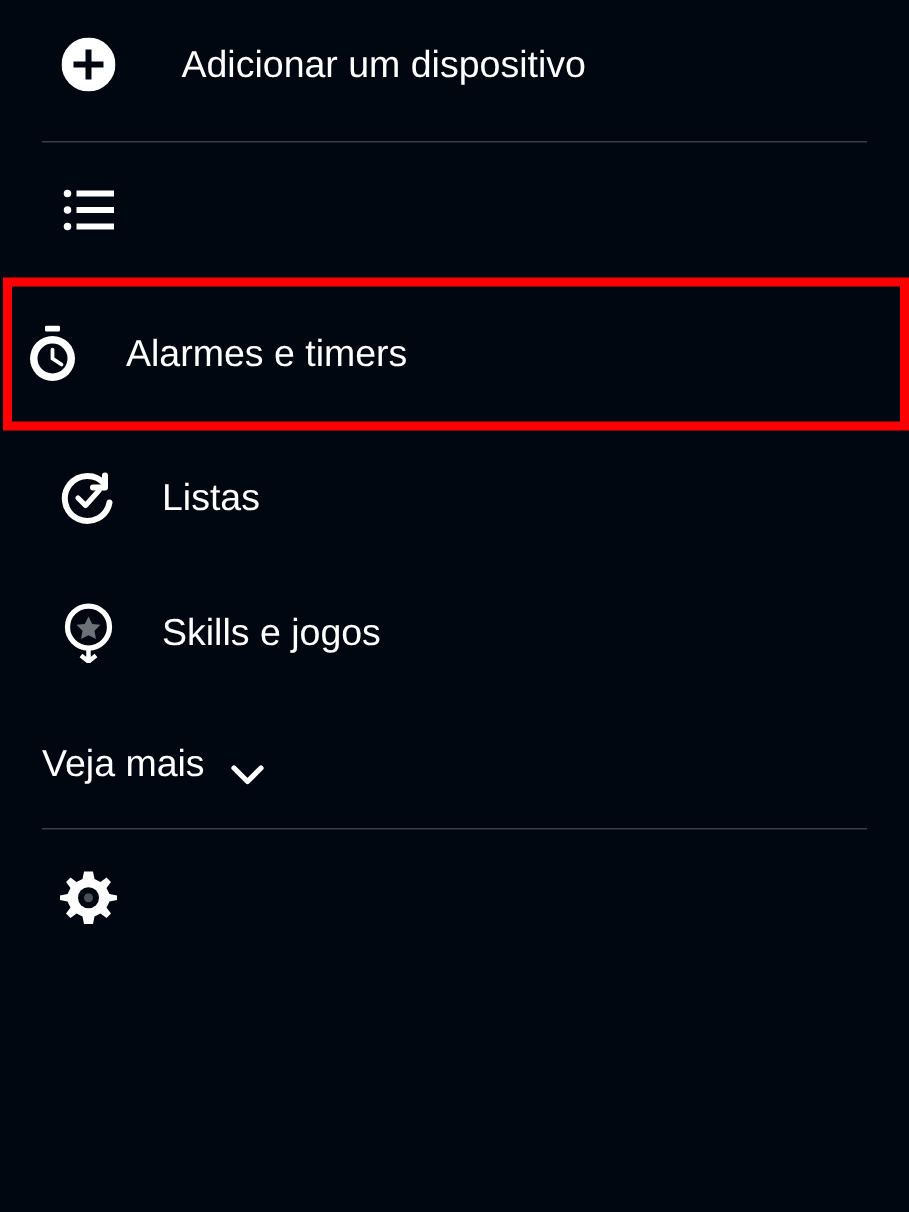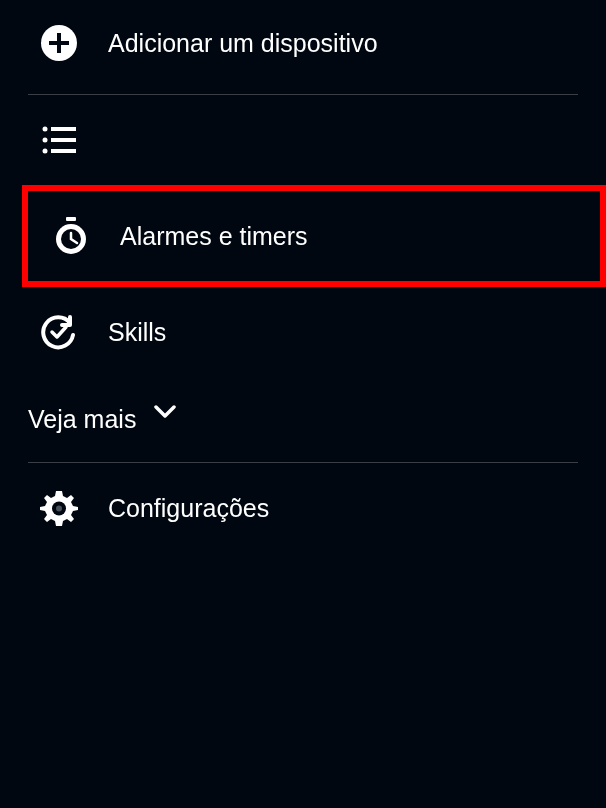--- a/index.html
+++ b/index.html
@@ -37,45 +37,46 @@
       font-weight: 500;
       color: #ffffff;
     }
     .divider {
       height: 1px;
       background-color: #3a3f45;
       margin: 0 28px;
     }
     .highlighted {
       border: 6px solid #ff0000;
-      margin-left: 22px;
-      padding-left: 24px;
+      margin-left: 2px;
+      padding-left: 8px;
     }
     .see-more {
       display: flex;
-      align-items: flex-start;
+      align-items: flex-end;
       padding: 28px 28px;
       cursor: pointer;
     }
     .see-more .label {
       font-size: 25px;
       font-weight: 500;
       color: #ffffff;
     }
     .chevron {
       margin-left: 18px;
       display: flex;
       align-items: center;
     }
     svg {
       fill: #ffffff;
     }
     .first-item {
       padding-top: 24px;
       padding-bottom: 32px;
+      gap: 13px;
     }
   </style>
 </head>
 <body>
 
 <div class="container">
   <div class="menu-item first-item">
     <span class="icon-wrap">
       <svg width="36" height="36" viewBox="0 0 36 36">
         <circle cx="18" cy="18" r="18" fill="#ffffff"></circle>
@@ -115,38 +116,47 @@
   </div>
 
   <div class="menu-item">
     <span class="icon-wrap">
       <svg width="38" height="38" viewBox="0 0 38 38">
         <path d="M 30 10 A 15 15 0 1 0 33 22" fill="none" stroke="#ffffff" stroke-width="4" stroke-linecap="round"></path>
         <path d="M 30 4 L 30 12 L 22 12" fill="none" stroke="#ffffff" stroke-width="4" stroke-linecap="round" stroke-linejoin="round"></path>
         <path d="M 12 19 L 17 24 L 26 14" fill="none" stroke="#ffffff" stroke-width="3.5" stroke-linecap="round" stroke-linejoin="round"></path>
       </svg>
     </span>
-    <span class="label">Skills</span>
+    <span class="label">Listas</span>
   </div>
 
+  <div class="menu-item">
+    <span class="icon-wrap">
+      <svg width="36" height="40" viewBox="0 0 36 40">
+        <circle cx="18" cy="16" r="14" fill="none" stroke="#ffffff" stroke-width="3.5"></circle>
+        <path d="M 18 9 L 20.5 14 L 26 14.5 L 22 18.5 L 23 24 L 18 21.5 L 13 24 L 14 18.5 L 10 14.5 L 15.5 14 Z" fill="#6d7278"></path>
+        <path d="M 18 30 L 18 39 L 13 35 L 18 39 L 23 35 L 18 39" fill="none" stroke="#ffffff" stroke-width="3" stroke-linecap="round"></path>
+      </svg>
+    </span>
+    <span class="label">Skills e jogos</span>
+  </div>
 
   <div class="see-more">
     <span class="label">Veja mais</span>
     <span class="chevron">
       <svg width="22" height="14" viewBox="0 0 22 14">
         <path d="M 2 2 L 11 11 L 20 2" fill="none" stroke="#ffffff" stroke-width="3.5" stroke-linecap="round" stroke-linejoin="round"></path>
       </svg>
     </span>
   </div>
 
   <div class="divider"></div>
 
   <div class="menu-item">
     <span class="icon-wrap">
       <svg width="38" height="38" viewBox="0 0 38 38">
         <path d="M 19 2 L 22 2 L 23 7 L 27 9 L 31 6 L 34 9 L 31 13 L 33 17 L 38 18 L 38 21 L 33 22 L 31 26 L 34 30 L 31 33 L 27 30 L 23 32 L 22 37 L 16 37 L 15 32 L 11 30 L 7 33 L 4 30 L 7 26 L 5 22 L 0 21 L 0 18 L 5 17 L 7 13 L 4 9 L 7 6 L 11 9 L 15 7 L 16 2 Z" fill="#ffffff"></path>
         <circle cx="19" cy="19.5" r="7" fill="#000710"></circle>
         <circle cx="19" cy="19.5" r="3" fill="#4a5058"></circle>
       </svg>
     </span>
-    <span class="label">Configurações</span>
   </div>
 </div>
 
 </body></html>

